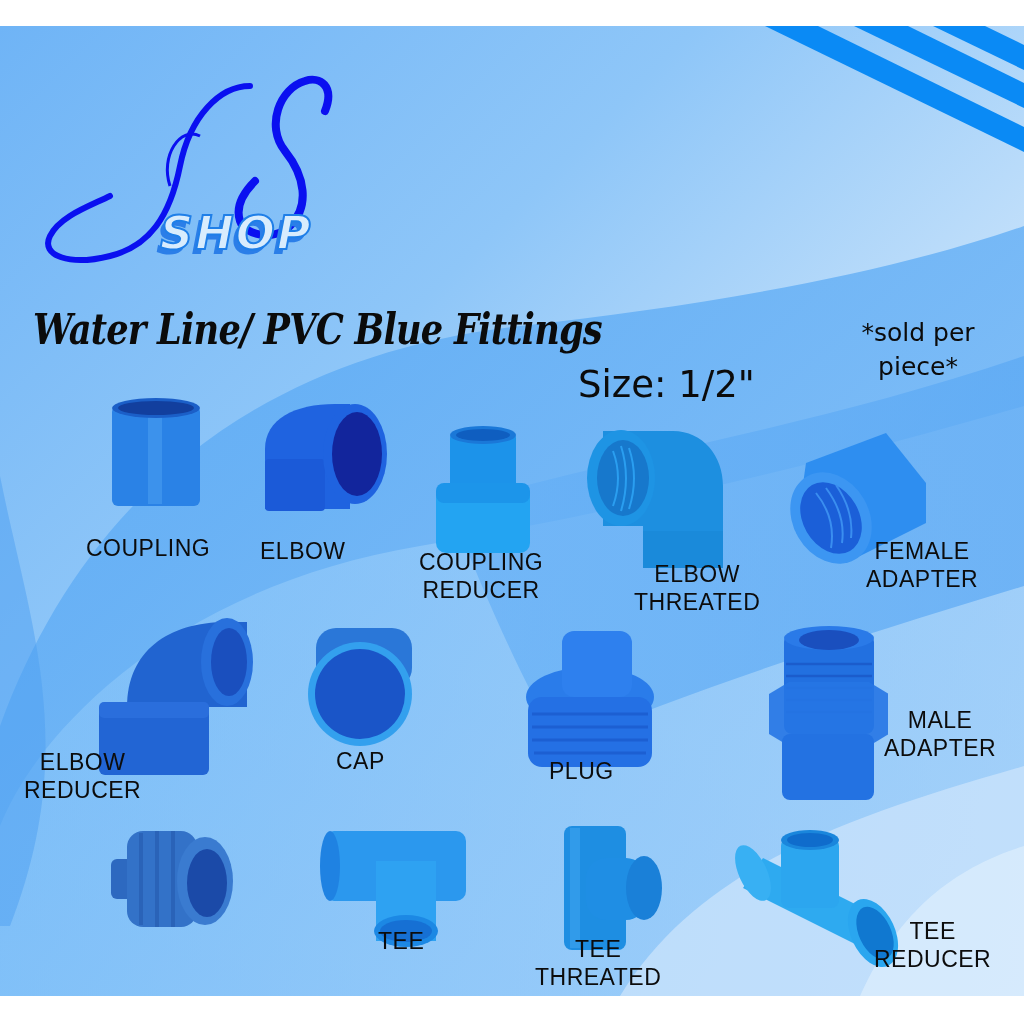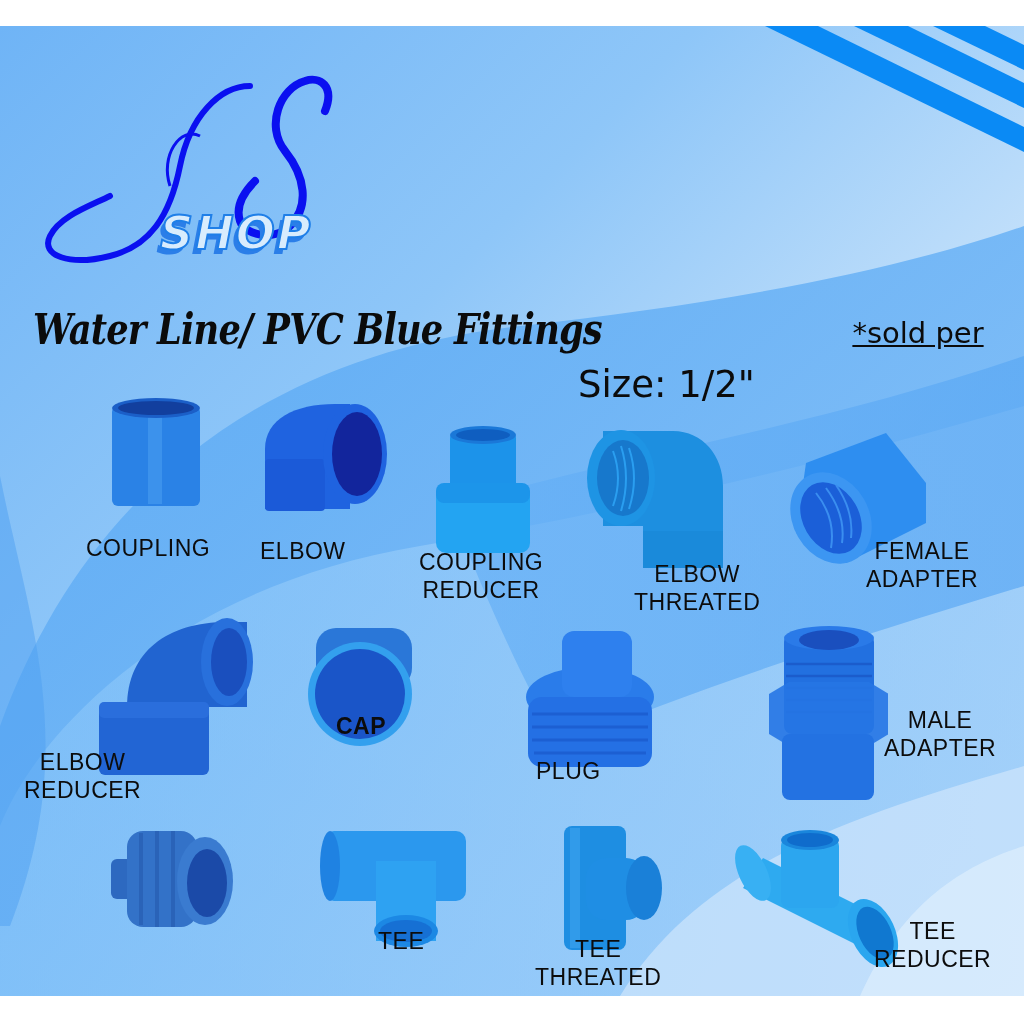--- a/index.html
+++ b/index.html
@@ -3,21 +3,21 @@
 <meta charset="utf-8">
 <style>
   html, body { margin:0; padding:0; }
   body { width:1024px; height:1024px; background:#ffffff; position:relative; overflow:hidden; font-family:"DejaVu Sans", sans-serif; }
   .banner { position:absolute; left:0; top:26px; width:1024px; height:970px; overflow:hidden;
     background: linear-gradient(135deg, #6fb4f6 0%, #8ec6f8 35%, #cfe6fb 70%, #e6f2fd 100%); }
   .bg-svg { position:absolute; left:0; top:0; }
   .logo { position:absolute; left:20px; top:30px; width:340px; height:230px; }
   .title { position:absolute; left:33px; top:278px; font-family:"DejaVu Serif", serif; font-weight:bold; font-style:italic; font-size:43px; color:#0b0b0b; letter-spacing:-1px; transform:scaleX(0.82); transform-origin:left top; white-space:nowrap; }
   .size { position:absolute; left:578px; top:337px; font-family:"DejaVu Sans", sans-serif; font-size:37px; color:#0b0b0b; }
-  .note { position:absolute; left:838px; top:290px; width:160px; text-align:center; font-family:"DejaVu Sans", sans-serif; font-size:29px; line-height:34px; color:#0b0b0b;text-decoration:underline; }
+  .note { position:absolute; left:838px; top:290px; width:160px; text-align:center; font-family:"DejaVu Sans", sans-serif; font-size:25px; line-height:34px; color:#0b0b0b; }
   .label { position:absolute; text-align:center; font-family:"Liberation Sans", sans-serif; font-size:23px; line-height:28px; color:#0c0c0c; letter-spacing:0.5px; white-space:nowrap; }
   .fit { position:absolute; }
 </style>
 </head>
 <body>
 
 <div class="banner">
 
   <svg class="bg-svg" width="1024" height="970" viewBox="0 0 1024 970">
     <defs>
@@ -60,20 +60,21 @@
 
       <path d="M305,55 C315,30 300,20 285,25 C260,32 245,70 265,95 C285,120 290,150 270,170 C255,185 225,180 220,165 C215,150 225,135 235,125" fill="none" stroke="#0a10f0" stroke-width="8" stroke-linecap="round"></path>
     </svg>
     <div style="position:absolute; left:140px; top:150px; font-family:'DejaVu Sans', sans-serif; font-weight:bold; font-style:italic; font-size:46px; color:#d8ecfd; -webkit-text-stroke:2px #1f7fe8; text-shadow:-4px 5px 0 #2b7ee8; letter-spacing:2px;">SHOP</div>
   </div>
 
   <div class="title">Water Line/ PVC Blue Fittings</div>
   <div class="size">Size: 1/2"</div>
   <div class="note">
     <div>*sold per</div>
+    <div>piece*</div>
   </div>
 
   <svg class="fit" style="left:108px; top:370px;" width="96" height="116">
     <rect x="4" y="10" width="88" height="100" rx="6" fill="#2a82e6"></rect>
     <rect x="40" y="12" width="14" height="96" fill="#4a9cf0" opacity="0.6"></rect>
     <ellipse cx="48" cy="12" rx="44" ry="10" fill="#1b5fc8"></ellipse>
     <ellipse cx="48" cy="12" rx="38" ry="7" fill="#123f9e"></ellipse>
   </svg>
 
   <svg class="fit" style="left:255px; top:373px;" width="136" height="116">
@@ -184,24 +185,24 @@
     <div>THREATED</div>
   </div>
   <div class="label" style="left:866px; top:511px;text-align:center;">
     <div>FEMALE</div>
     <div>ADAPTER</div>
   </div>
   <div class="label" style="left:24px; top:722px;">
     <div>ELBOW</div>
     <div>REDUCER</div>
   </div>
-  <div class="label" style="left:336px; top:686px;font-weight:bold;">
+  <div class="label" style="left:336px; top:721px;">
     <div>CAP</div>
   </div>
-  <div class="label" style="left:536px; top:731px;">
+  <div class="label" style="left:549px; top:731px;">
     <div>PLUG</div>
   </div>
   <div class="label" style="left:884px; top:680px;">
     <div>MALE</div>
     <div>ADAPTER</div>
   </div>
   <div class="label" style="left:378px; top:901px;">
     <div>TEE</div>
   </div>
   <div class="label" style="left:535px; top:909px;">

